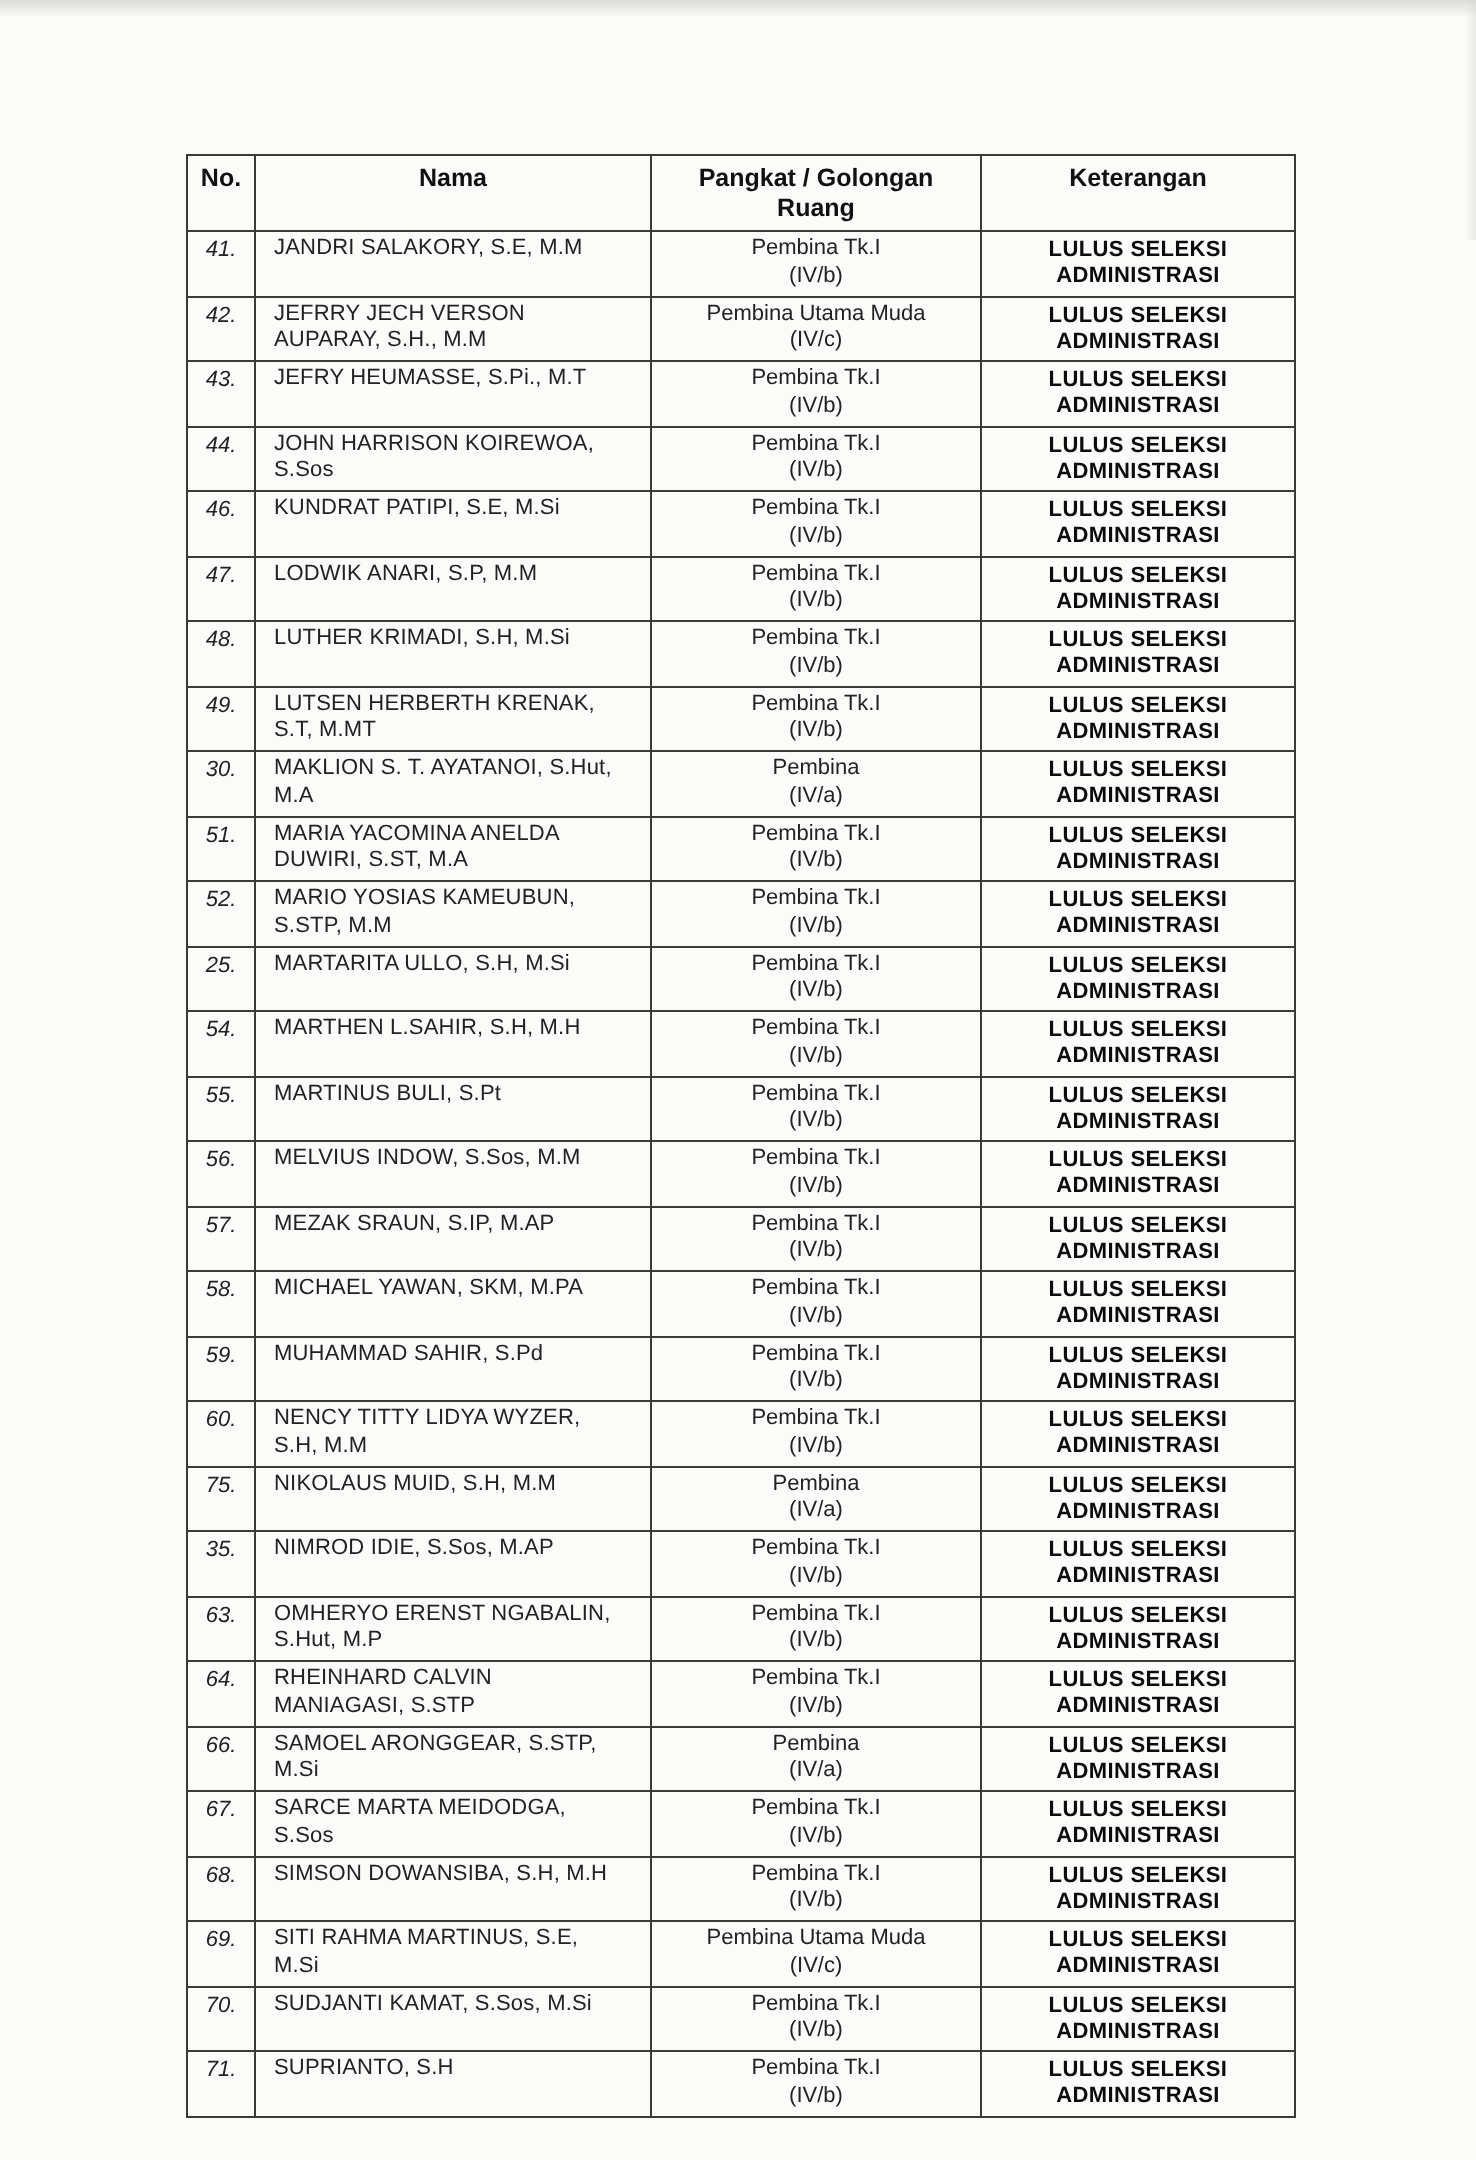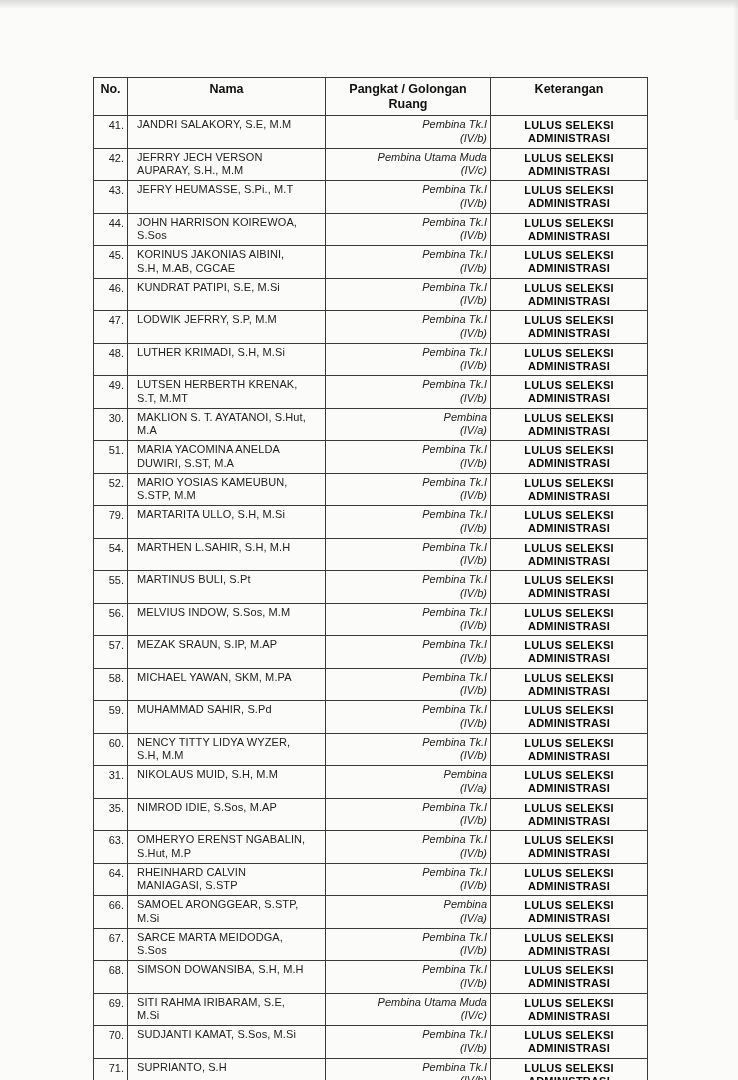--- a/index.html
+++ b/index.html
@@ -68,32 +68,32 @@
     height: 32px;
   }
   td {
     font-size: 11px;
     line-height: 13.5px;
     vertical-align: top;
     padding: 2px 3px;
     color: #222;
   }
   td.c-no {
-    text-align: right;
+    text-align: center;
     padding-top: 3px;
+    font-style: italic;
   }
   td.c-nama {
     text-align: left;
     padding-left: 9px;
     padding-right: 16px;
     letter-spacing: 0.1px;
   }
   td.c-pangkat {
-    text-align: right;
-    font-style: italic;
+    text-align: center;
   }
   .pangkat-line {
     white-space: nowrap;
   }
   td.c-ket {
     text-align: center;
     padding-top: 3px;
   }
   .status-text {
     display: inline-block;
@@ -160,40 +160,31 @@
         <tr>
           <td class="c-no">44.</td>
           <td class="c-nama">JOHN HARRISON KOIREWOA, S.Sos</td>
           <td class="c-pangkat">
             <div class="pangkat-line">Pembina Tk.I</div>
             <div class="pangkat-line">(IV/b)</div>
           </td>
           <td class="c-ket"><span class="status-text">LULUS SELEKSI ADMINISTRASI</span></td>
         </tr>
         <tr>
-          <td class="c-no">45.</td>
-          <td class="c-nama">KORINUS JAKONIAS AIBINI, S.H, M.AB, CGCAE</td>
-          <td class="c-pangkat">
-            <div class="pangkat-line">Pembina Tk.I</div>
-            <div class="pangkat-line">(IV/b)</div>
-          </td>
-          <td class="c-ket"><span class="status-text">LULUS SELEKSI ADMINISTRASI</span></td>
-        </tr>
-        <tr>
           <td class="c-no">46.</td>
           <td class="c-nama">KUNDRAT PATIPI, S.E, M.Si</td>
           <td class="c-pangkat">
             <div class="pangkat-line">Pembina Tk.I</div>
             <div class="pangkat-line">(IV/b)</div>
           </td>
           <td class="c-ket"><span class="status-text">LULUS SELEKSI ADMINISTRASI</span></td>
         </tr>
         <tr>
           <td class="c-no">47.</td>
-          <td class="c-nama">LODWIK JEFRRY, S.P, M.M</td>
+          <td class="c-nama">LODWIK ANARI, S.P, M.M</td>
           <td class="c-pangkat">
             <div class="pangkat-line">Pembina Tk.I</div>
             <div class="pangkat-line">(IV/b)</div>
           </td>
           <td class="c-ket"><span class="status-text">LULUS SELEKSI ADMINISTRASI</span></td>
         </tr>
         <tr>
           <td class="c-no">48.</td>
           <td class="c-nama">LUTHER KRIMADI, S.H, M.Si</td>
           <td class="c-pangkat">
@@ -232,21 +223,21 @@
         <tr>
           <td class="c-no">52.</td>
           <td class="c-nama">MARIO YOSIAS KAMEUBUN, S.STP, M.M</td>
           <td class="c-pangkat">
             <div class="pangkat-line">Pembina Tk.I</div>
             <div class="pangkat-line">(IV/b)</div>
           </td>
           <td class="c-ket"><span class="status-text">LULUS SELEKSI ADMINISTRASI</span></td>
         </tr>
         <tr>
-          <td class="c-no">79.</td>
+          <td class="c-no">25.</td>
           <td class="c-nama">MARTARITA ULLO, S.H, M.Si</td>
           <td class="c-pangkat">
             <div class="pangkat-line">Pembina Tk.I</div>
             <div class="pangkat-line">(IV/b)</div>
           </td>
           <td class="c-ket"><span class="status-text">LULUS SELEKSI ADMINISTRASI</span></td>
         </tr>
         <tr>
           <td class="c-no">54.</td>
           <td class="c-nama">MARTHEN L.SAHIR, S.H, M.H</td>
@@ -304,21 +295,21 @@
         <tr>
           <td class="c-no">60.</td>
           <td class="c-nama">NENCY TITTY LIDYA WYZER, S.H, M.M</td>
           <td class="c-pangkat">
             <div class="pangkat-line">Pembina Tk.I</div>
             <div class="pangkat-line">(IV/b)</div>
           </td>
           <td class="c-ket"><span class="status-text">LULUS SELEKSI ADMINISTRASI</span></td>
         </tr>
         <tr>
-          <td class="c-no">31.</td>
+          <td class="c-no">75.</td>
           <td class="c-nama">NIKOLAUS MUID, S.H, M.M</td>
           <td class="c-pangkat">
             <div class="pangkat-line">Pembina</div>
             <div class="pangkat-line">(IV/a)</div>
           </td>
           <td class="c-ket"><span class="status-text">LULUS SELEKSI ADMINISTRASI</span></td>
         </tr>
         <tr>
           <td class="c-no">35.</td>
           <td class="c-nama">NIMROD IDIE, S.Sos, M.AP</td>
@@ -368,21 +359,21 @@
           <td class="c-no">68.</td>
           <td class="c-nama">SIMSON DOWANSIBA, S.H, M.H</td>
           <td class="c-pangkat">
             <div class="pangkat-line">Pembina Tk.I</div>
             <div class="pangkat-line">(IV/b)</div>
           </td>
           <td class="c-ket"><span class="status-text">LULUS SELEKSI ADMINISTRASI</span></td>
         </tr>
         <tr>
           <td class="c-no">69.</td>
-          <td class="c-nama">SITI RAHMA IRIBARAM, S.E, M.Si</td>
+          <td class="c-nama">SITI RAHMA MARTINUS, S.E, M.Si</td>
           <td class="c-pangkat">
             <div class="pangkat-line">Pembina Utama Muda</div>
             <div class="pangkat-line">(IV/c)</div>
           </td>
           <td class="c-ket"><span class="status-text">LULUS SELEKSI ADMINISTRASI</span></td>
         </tr>
         <tr>
           <td class="c-no">70.</td>
           <td class="c-nama">SUDJANTI KAMAT, S.Sos, M.Si</td>
           <td class="c-pangkat">

